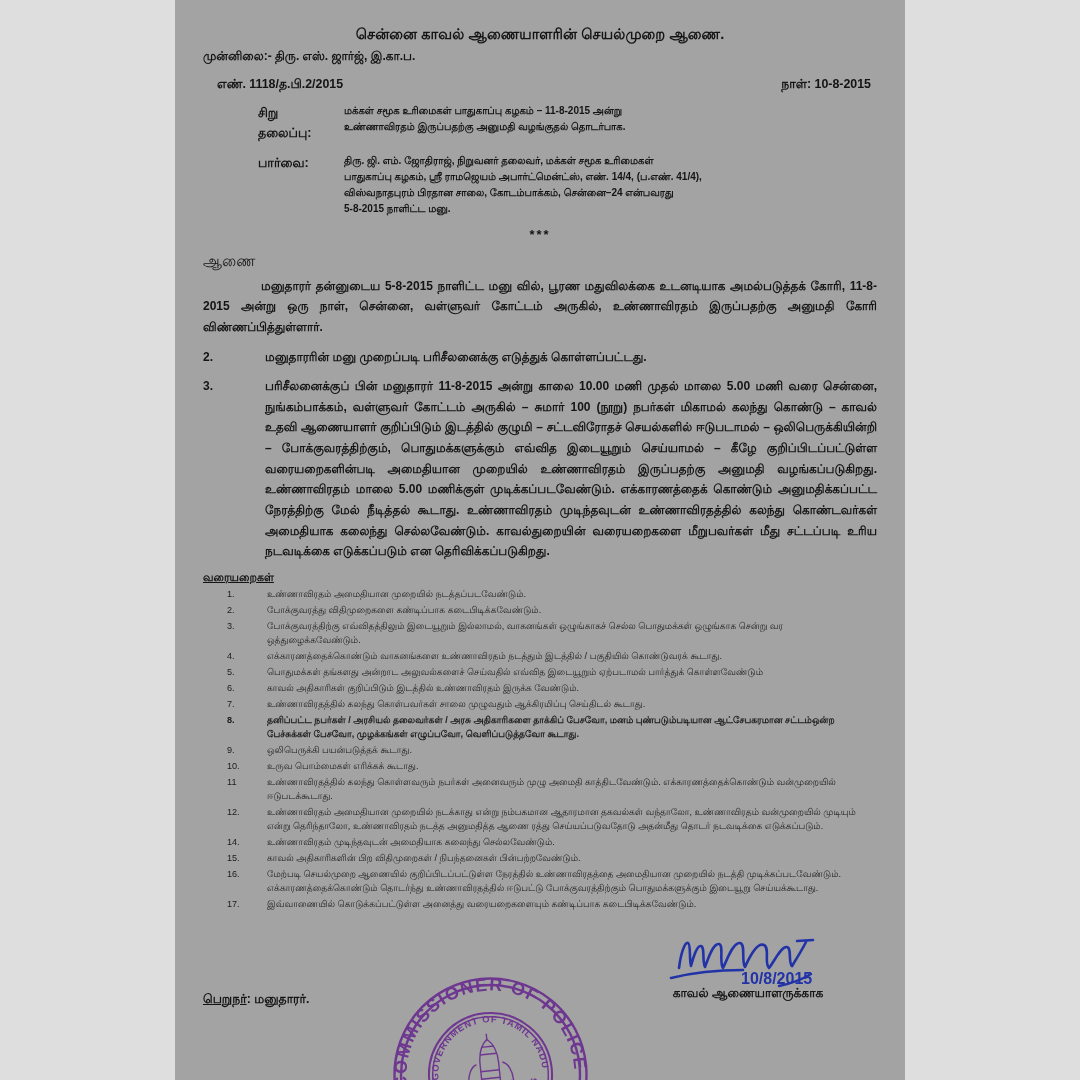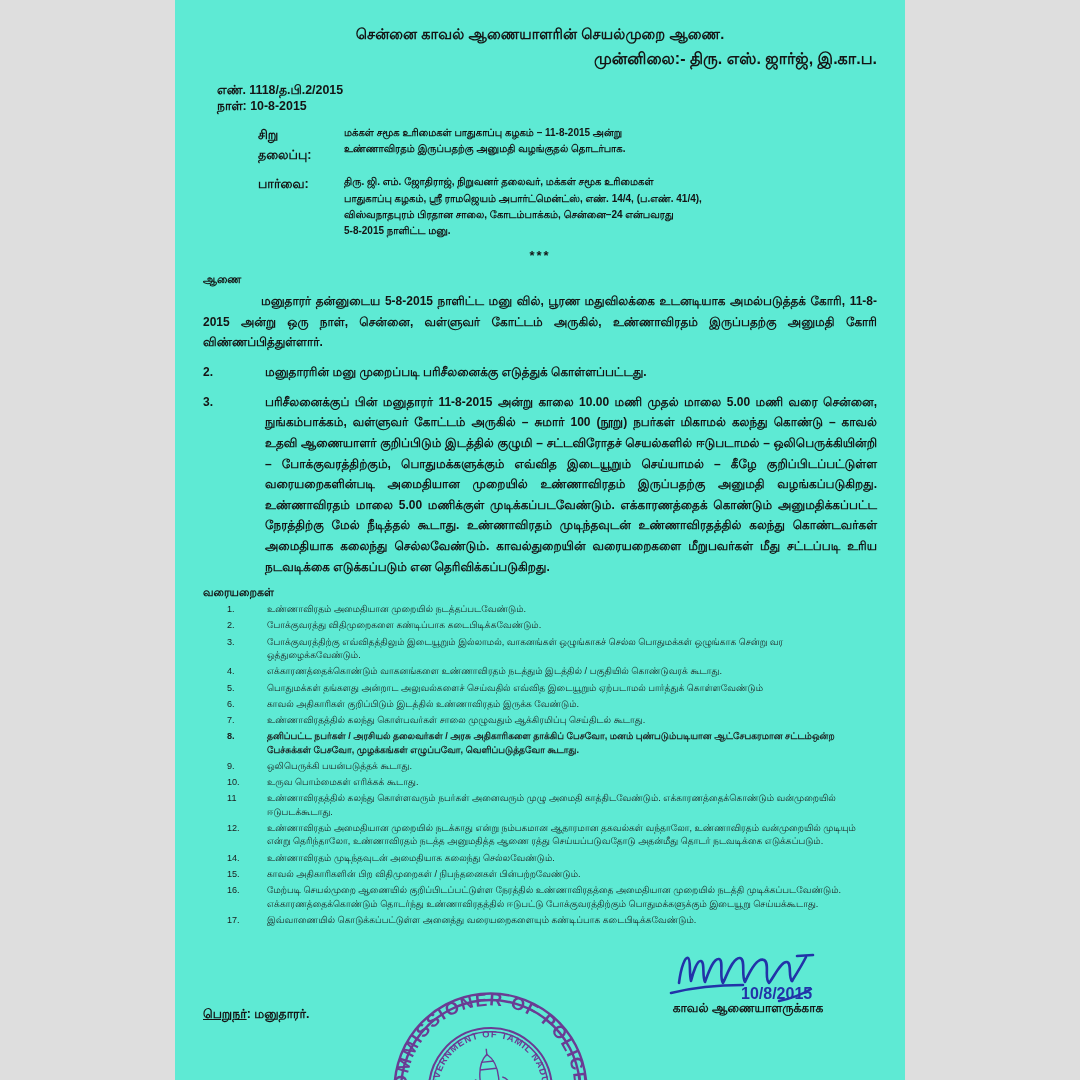--- a/index.html
+++ b/index.html
@@ -13,52 +13,51 @@
     font-family: "Liberation Sans", "DejaVu Sans", sans-serif;
     overflow: hidden;
   }
 
   #page {
     position: absolute;
     left: 175px;
     top: 0;
     width: 730px;
     height: 1080px;
-    background: #5eead4;
+    background: #a3a3a3;
     box-sizing: border-box;
     padding: 14px 28px 0 28px;
     color: #141414;
     overflow: hidden;
   }
 
   
   .doc-title {
     text-align: center;
     font-size: 14.5px;
     font-weight: bold;
     letter-spacing: .1px;
     margin: 10px 0 4px 0;
     line-height: 1.4;
   }
   .doc-subtitle {
-    text-align: right;
-    font-size: 16px;
+    text-align: left;
+    font-size: 12px;
     font-weight: bold;
     margin: 0 0 12px 0;
     line-height: 1.4;
   }
   .refline {
     display: flex;
     justify-content: space-between;
     align-items: baseline;
     font-size: 12.4px;
     font-weight: bold;
     margin: 0 0 10px 0;
     padding: 0 6px 0 14px;
-    flex-direction: column;
   }
 
   
   .field-row {
     display: flex;
     margin-bottom: 9px;
     padding-left: 55px;
   }
   .field-label {
     width: 86px;
@@ -81,22 +80,22 @@
   .stars {
     text-align: center;
     font-size: 13px;
     font-weight: bold;
     letter-spacing: 2px;
     margin: 2px 0 10px 0;
   }
 
   
   .order-head {
-    font-size: 11px;
-    font-weight: bold;
+    font-size: 15px;
+    font-weight: normal;
     margin: 2px 0 4px 0;
   }
   .para {
     font-size: 12px;
     font-weight: bold;
     line-height: 1.72;
     text-align: justify;
     text-justify: inter-word;
     margin: 0 0 9px 0;
   }
@@ -112,20 +111,21 @@
   .para.numbered .txt {
     flex: 1;
     text-align: justify;
     text-justify: inter-word;
   }
 
   
   .cond-heading {
     font-size: 11px;
     font-weight: bold;
+    text-decoration: underline;
     margin: 2px 0 3px 0;
   }
   ol.conditions {
     list-style: none;
     margin: 0;
     padding: 0 0 0 16px;
   }
   ol.conditions > li {
     display: flex;
     font-size: 9.1px;

